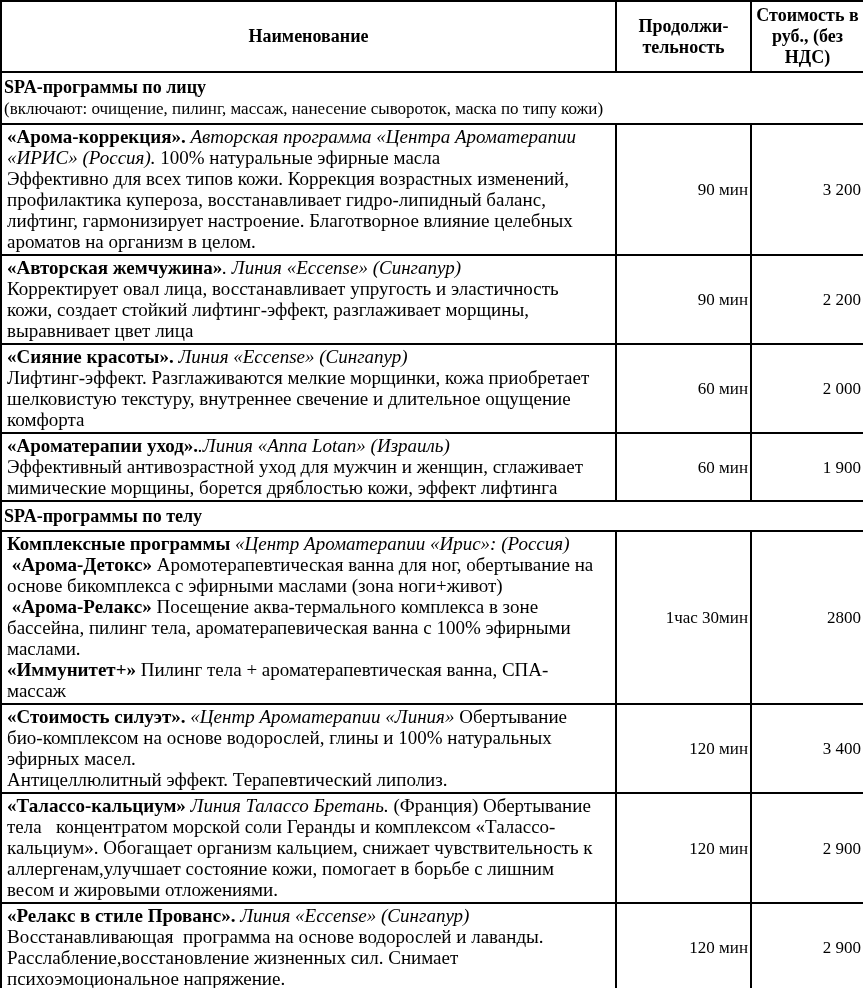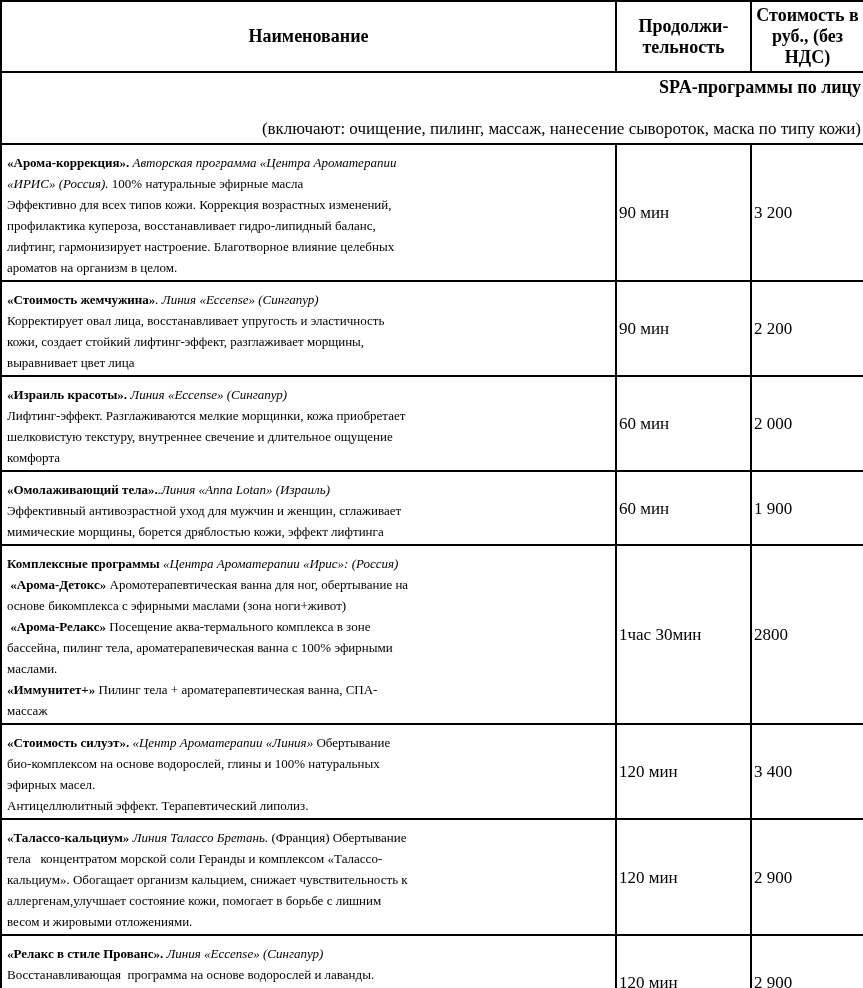--- a/index.html
+++ b/index.html
@@ -27,47 +27,46 @@
   }
   th.head-cell {
     font-size: 18px;
     font-weight: bold;
     line-height: 21px;
     text-align: center;
     vertical-align: middle;
     padding: 3px 2px;
   }
   td.name-cell {
-    font-size: 13px;
+    font-size: 19px;
     line-height: 21px;
     vertical-align: top;
-    padding: 7px 4px 2px 5px;
+    padding: 1px 4px 2px 5px;
     white-space: pre-wrap;
     word-wrap: break-word;
   }
   td.center-cell {
     font-size: 17px;
     line-height: 21px;
-    text-align: left;
+    text-align: right;
     vertical-align: middle;
     padding: 2px;
   }
   td.section-cell {
-    text-align: right;
+    text-align: left;
     padding: 3px 2px;
   }
   .sec-title {
     font-weight: bold;
     font-size: 18px;
     line-height: 22px;
   }
   .sec-subtitle {
     font-size: 17px;
     line-height: 22px;
-    margin-top: 20px;
   }
   .bold { font-weight: bold; }
   .italic { font-style: italic; }
   .regular { font-weight: normal; font-style: normal; }
 </style>
 </head>
 <body>
 
 <div class="page">
   <table class="price-table">
@@ -95,44 +94,49 @@
           <td class="name-cell"><span class="bold">«Арома-коррекция».</span><span class="italic"> Авторская программа «Центра Ароматерапии
 «ИРИС» (Россия).</span><span class="regular"> 100% натуральные эфирные масла
 Эффективно для всех типов кожи. Коррекция возрастных изменений,
 профилактика купероза, восстанавливает гидро-липидный баланс,
 лифтинг, гармонизирует настроение. Благотворное влияние целебных
 ароматов на организм в целом.</span></td>
           <td class="center-cell">90 мин</td>
           <td class="center-cell">3 200</td>
         </tr>
         <tr>
-          <td class="name-cell"><span class="bold">«Стоимость жемчужина»</span><span class="italic">. Линия «Eccense» (Сингапур)</span><span class="regular">
+          <td class="name-cell"><span class="bold">«Авторская жемчужина»</span><span class="italic">. Линия «Eccense» (Сингапур)</span><span class="regular">
 Корректирует овал лица, восстанавливает упругость и эластичность
 кожи, создает стойкий лифтинг-эффект, разглаживает морщины,
 выравнивает цвет лица</span></td>
           <td class="center-cell">90 мин</td>
           <td class="center-cell">2 200</td>
         </tr>
         <tr>
-          <td class="name-cell"><span class="bold">«Израиль красоты».</span><span class="italic"> Линия «Eccense» (Сингапур)</span><span class="regular">
+          <td class="name-cell"><span class="bold">«Сияние красоты».</span><span class="italic"> Линия «Eccense» (Сингапур)</span><span class="regular">
 Лифтинг-эффект. Разглаживаются мелкие морщинки, кожа приобретает
 шелковистую текстуру, внутреннее свечение и длительное ощущение
 комфорта</span></td>
           <td class="center-cell">60 мин</td>
           <td class="center-cell">2 000</td>
         </tr>
         <tr>
-          <td class="name-cell"><span class="bold">«Омолаживающий тела».</span><span class="italic">.Линия «Anna Lotan» (Израиль)</span><span class="regular">
+          <td class="name-cell"><span class="bold">«Ароматерапии уход».</span><span class="italic">.Линия «Anna Lotan» (Израиль)</span><span class="regular">
 Эффективный антивозрастной уход для мужчин и женщин, сглаживает
 мимические морщины, борется дряблостью кожи, эффект лифтинга</span></td>
           <td class="center-cell">60 мин</td>
           <td class="center-cell">1 900</td>
         </tr>
         <tr>
-          <td class="name-cell"><span class="bold">Комплексные программы </span><span class="italic">«Центра Ароматерапии «Ирис»: (Россия)</span><span class="bold">
+          <td colspan="3" class="section-cell">
+            <div class="sec-title">SPA-программы по телу</div>
+          </td>
+        </tr>
+        <tr>
+          <td class="name-cell"><span class="bold">Комплексные программы </span><span class="italic">«Центр Ароматерапии «Ирис»: (Россия)</span><span class="bold">
  «Арома-Детокс»</span><span class="regular"> Аромотерапевтическая ванна для ног, обертывание на
 основе бикомплекса с эфирными маслами (зона ноги+живот)</span><span class="bold">
  «Арома-Релакс»</span><span class="regular"> Посещение аква-термального комплекса в зоне
 бассейна, пилинг тела, ароматерапевическая ванна с 100% эфирными
 маслами.</span><span class="bold">
 «Иммунитет+»</span><span class="regular"> Пилинг тела + ароматерапевтическая ванна, СПА-
 массаж</span></td>
           <td class="center-cell">1час 30мин</td>
           <td class="center-cell">2800</td>
         </tr>

